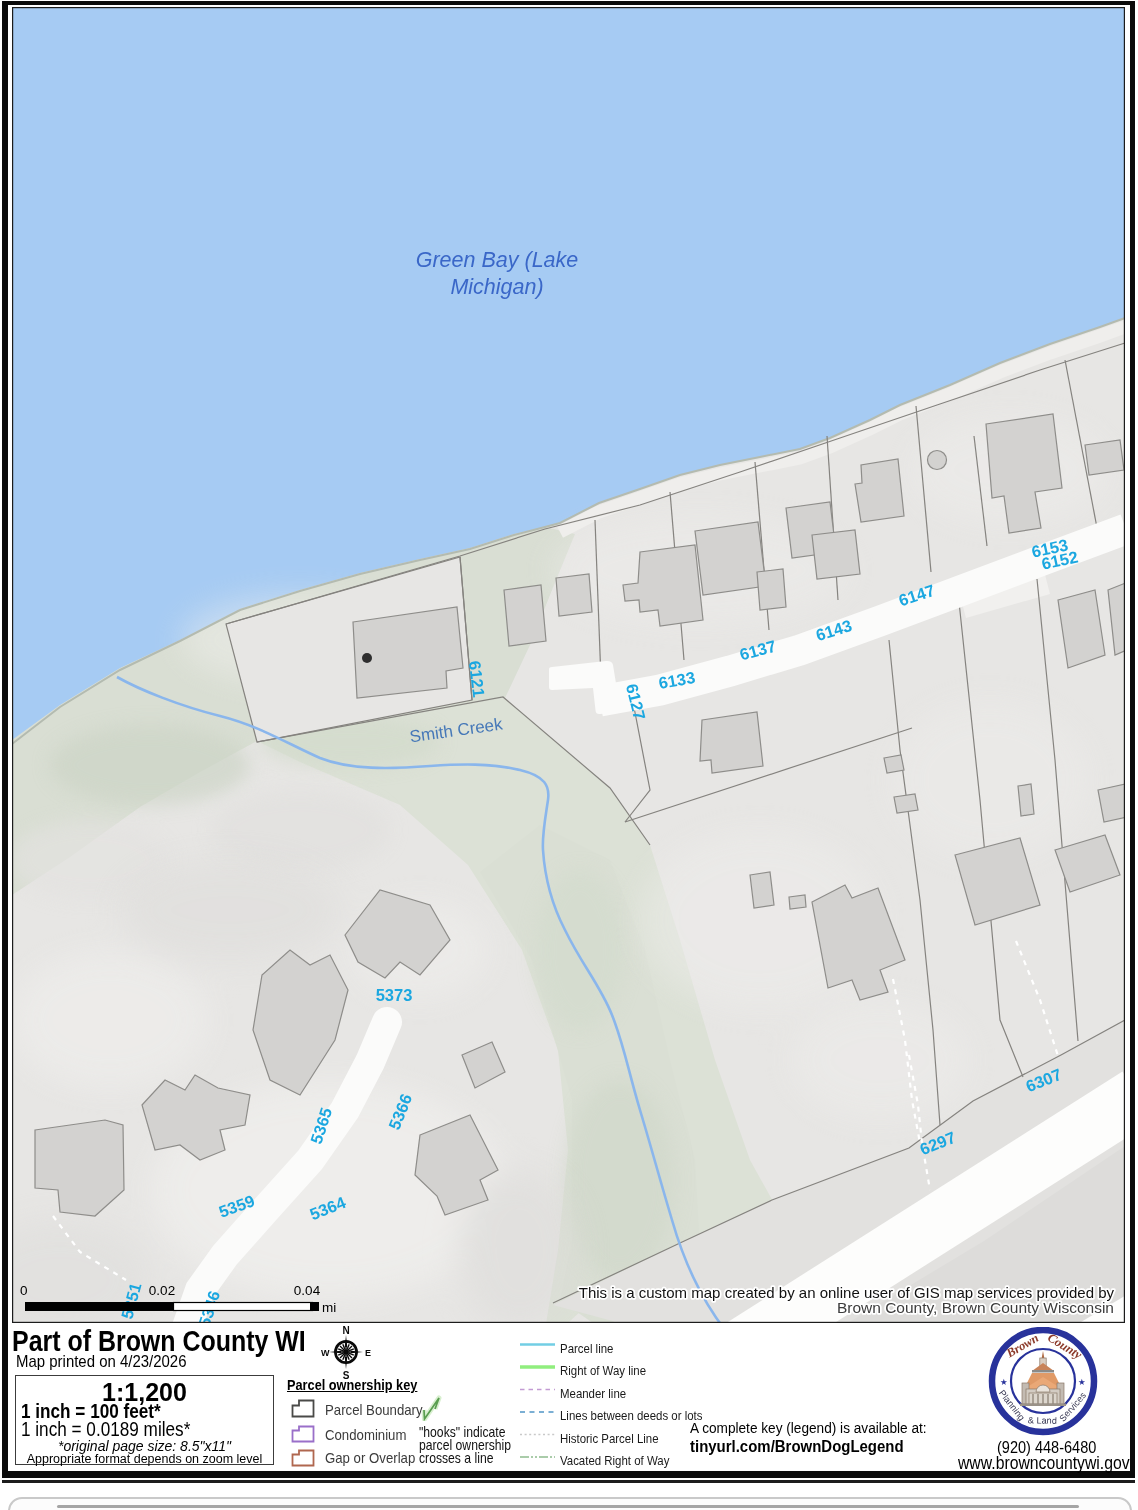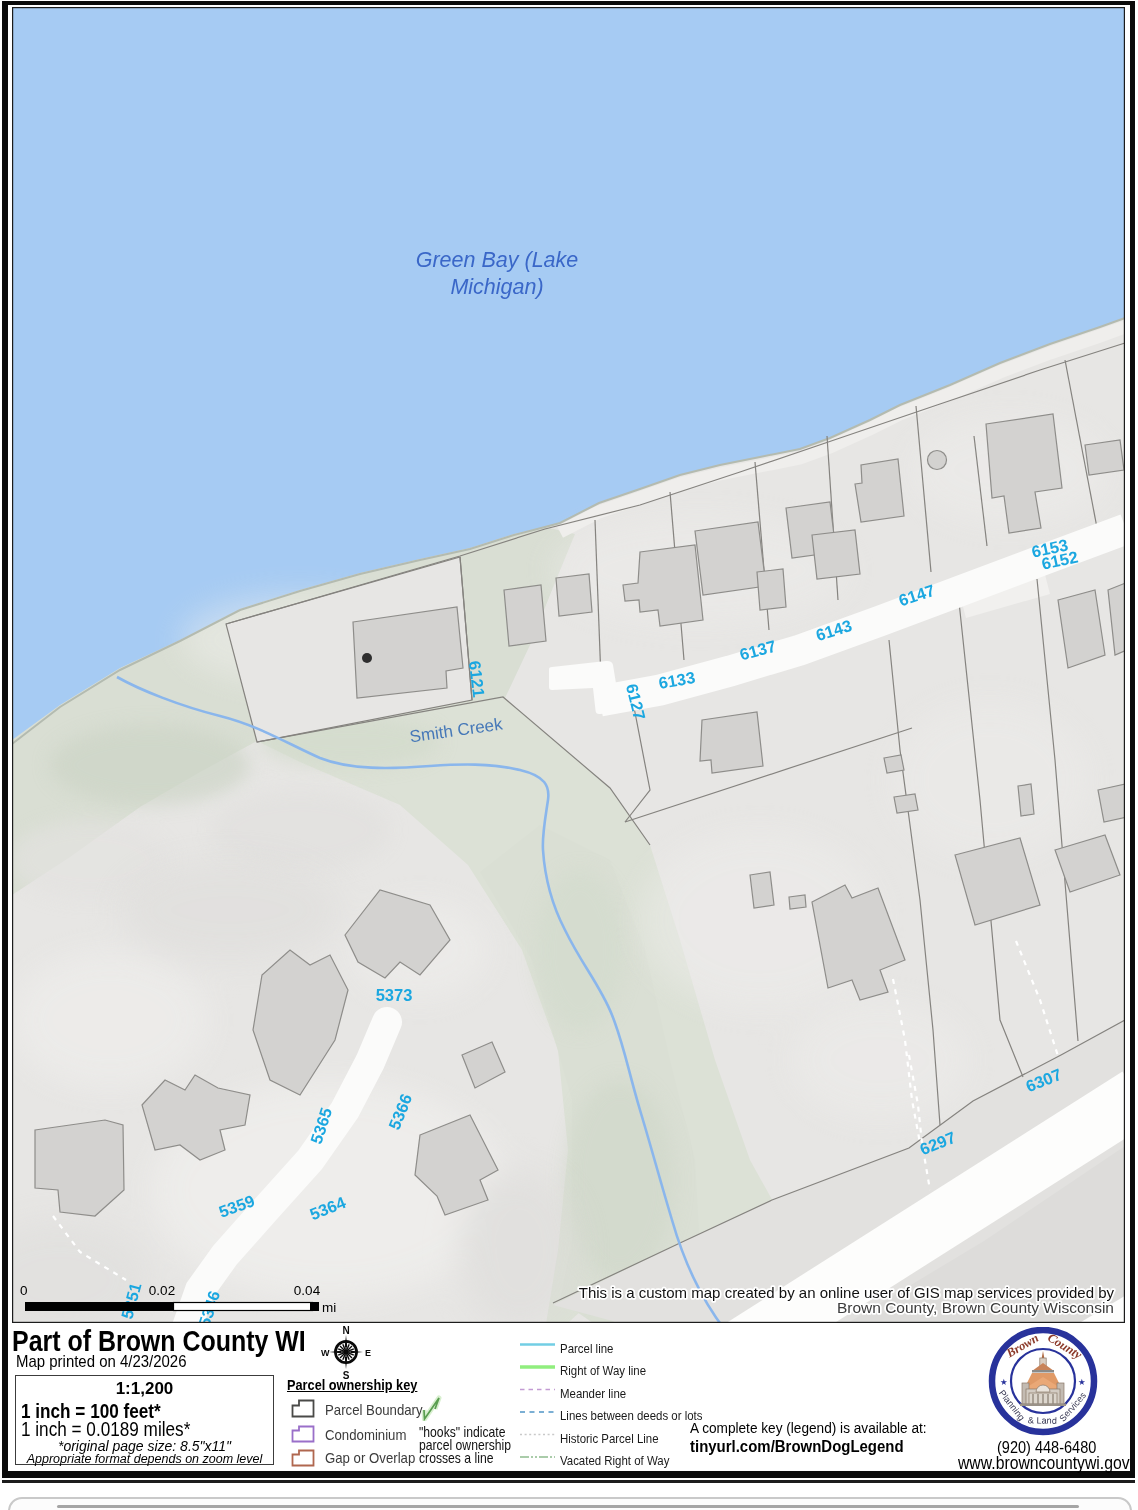--- a/index.html
+++ b/index.html
@@ -229,25 +229,25 @@
  </g>
  <circle cx="26" cy="28" r="10.6" fill="none" stroke="#0a0a0a" stroke-width="2.7"></circle>
  <g stroke="#0a0a0a" stroke-width="1.35">
   <path d="M26 19.5 V36.5 M17.5 28 H34.5 M20 22 L32 34 M32 22 L20 34"></path>
   <path d="M22.8 20.2 L29.2 35.8 M29.2 20.2 L22.8 35.8 M18.2 24.8 L33.8 31.2 M33.8 24.8 L18.2 31.2"></path>
  </g>
  <circle cx="26" cy="28" r="1.8" fill="#0a0a0a"></circle>
 </svg>
 
 <div class="abs" style="left:15px;top:1375px;width:257px;height:88px;border:1.5px solid #3c3c3c;background:#fff;">
- <div class="abs" style="left:0;top:4px;width:257px;text-align:center;font-size:17px;font-weight:bold;line-height:1;">1:1,200</div>
+ <div class="abs" style="left:0;top:4px;width:257px;text-align:center;font-size:25px;font-weight:bold;line-height:1;">1:1,200</div>
  <div class="abs nw" style="left:5px;top:26px;font-size:19.5px;font-weight:bold;line-height:1;">1 inch = 100 feet*</div>
  <div class="abs nw" style="left:5px;top:43.5px;font-size:19.5px;line-height:1;">1 inch = 0.0189 miles*</div>
  <div class="abs" style="left:0;top:63px;width:257px;text-align:center;font-size:14px;font-style:italic;line-height:1;">*original page size: 8.5"x11"</div>
- <div class="abs" style="left:0;top:77px;width:257px;text-align:center;font-size:12.5px;font-style:italic;line-height:1;">Appropriate format depends on zoom level</div>
+ <div class="abs" style="left:0;top:77px;width:257px;text-align:center;font-size:12.5px;line-height:1;">Appropriate format depends on zoom level</div>
 </div>
 
 <div class="abs" style="left:287px;top:1377px;font-size:15px;font-weight:bold;text-decoration:underline;line-height:1;transform:scaleX(0.85);transform-origin:left top;white-space:nowrap;">Parcel ownership key</div>
 
 <svg class="abs" style="left:291px;top:1399px;" width="24" height="19" viewBox="0 0 24 19">
  <path d="M1.5 17.5 V6.5 H8 V1.5 H22.5 V17.5 Z" fill="none" stroke="#4a4a48" stroke-width="1.8"></path>
 </svg>
 <div class="abs nw" style="left:325px;top:1402px;font-size:15px;color:#3b3b3b;line-height:1;">Parcel Boundary</div>
 
 <svg class="abs" style="left:417px;top:1393px;" width="26" height="28" viewBox="0 0 26 28">

